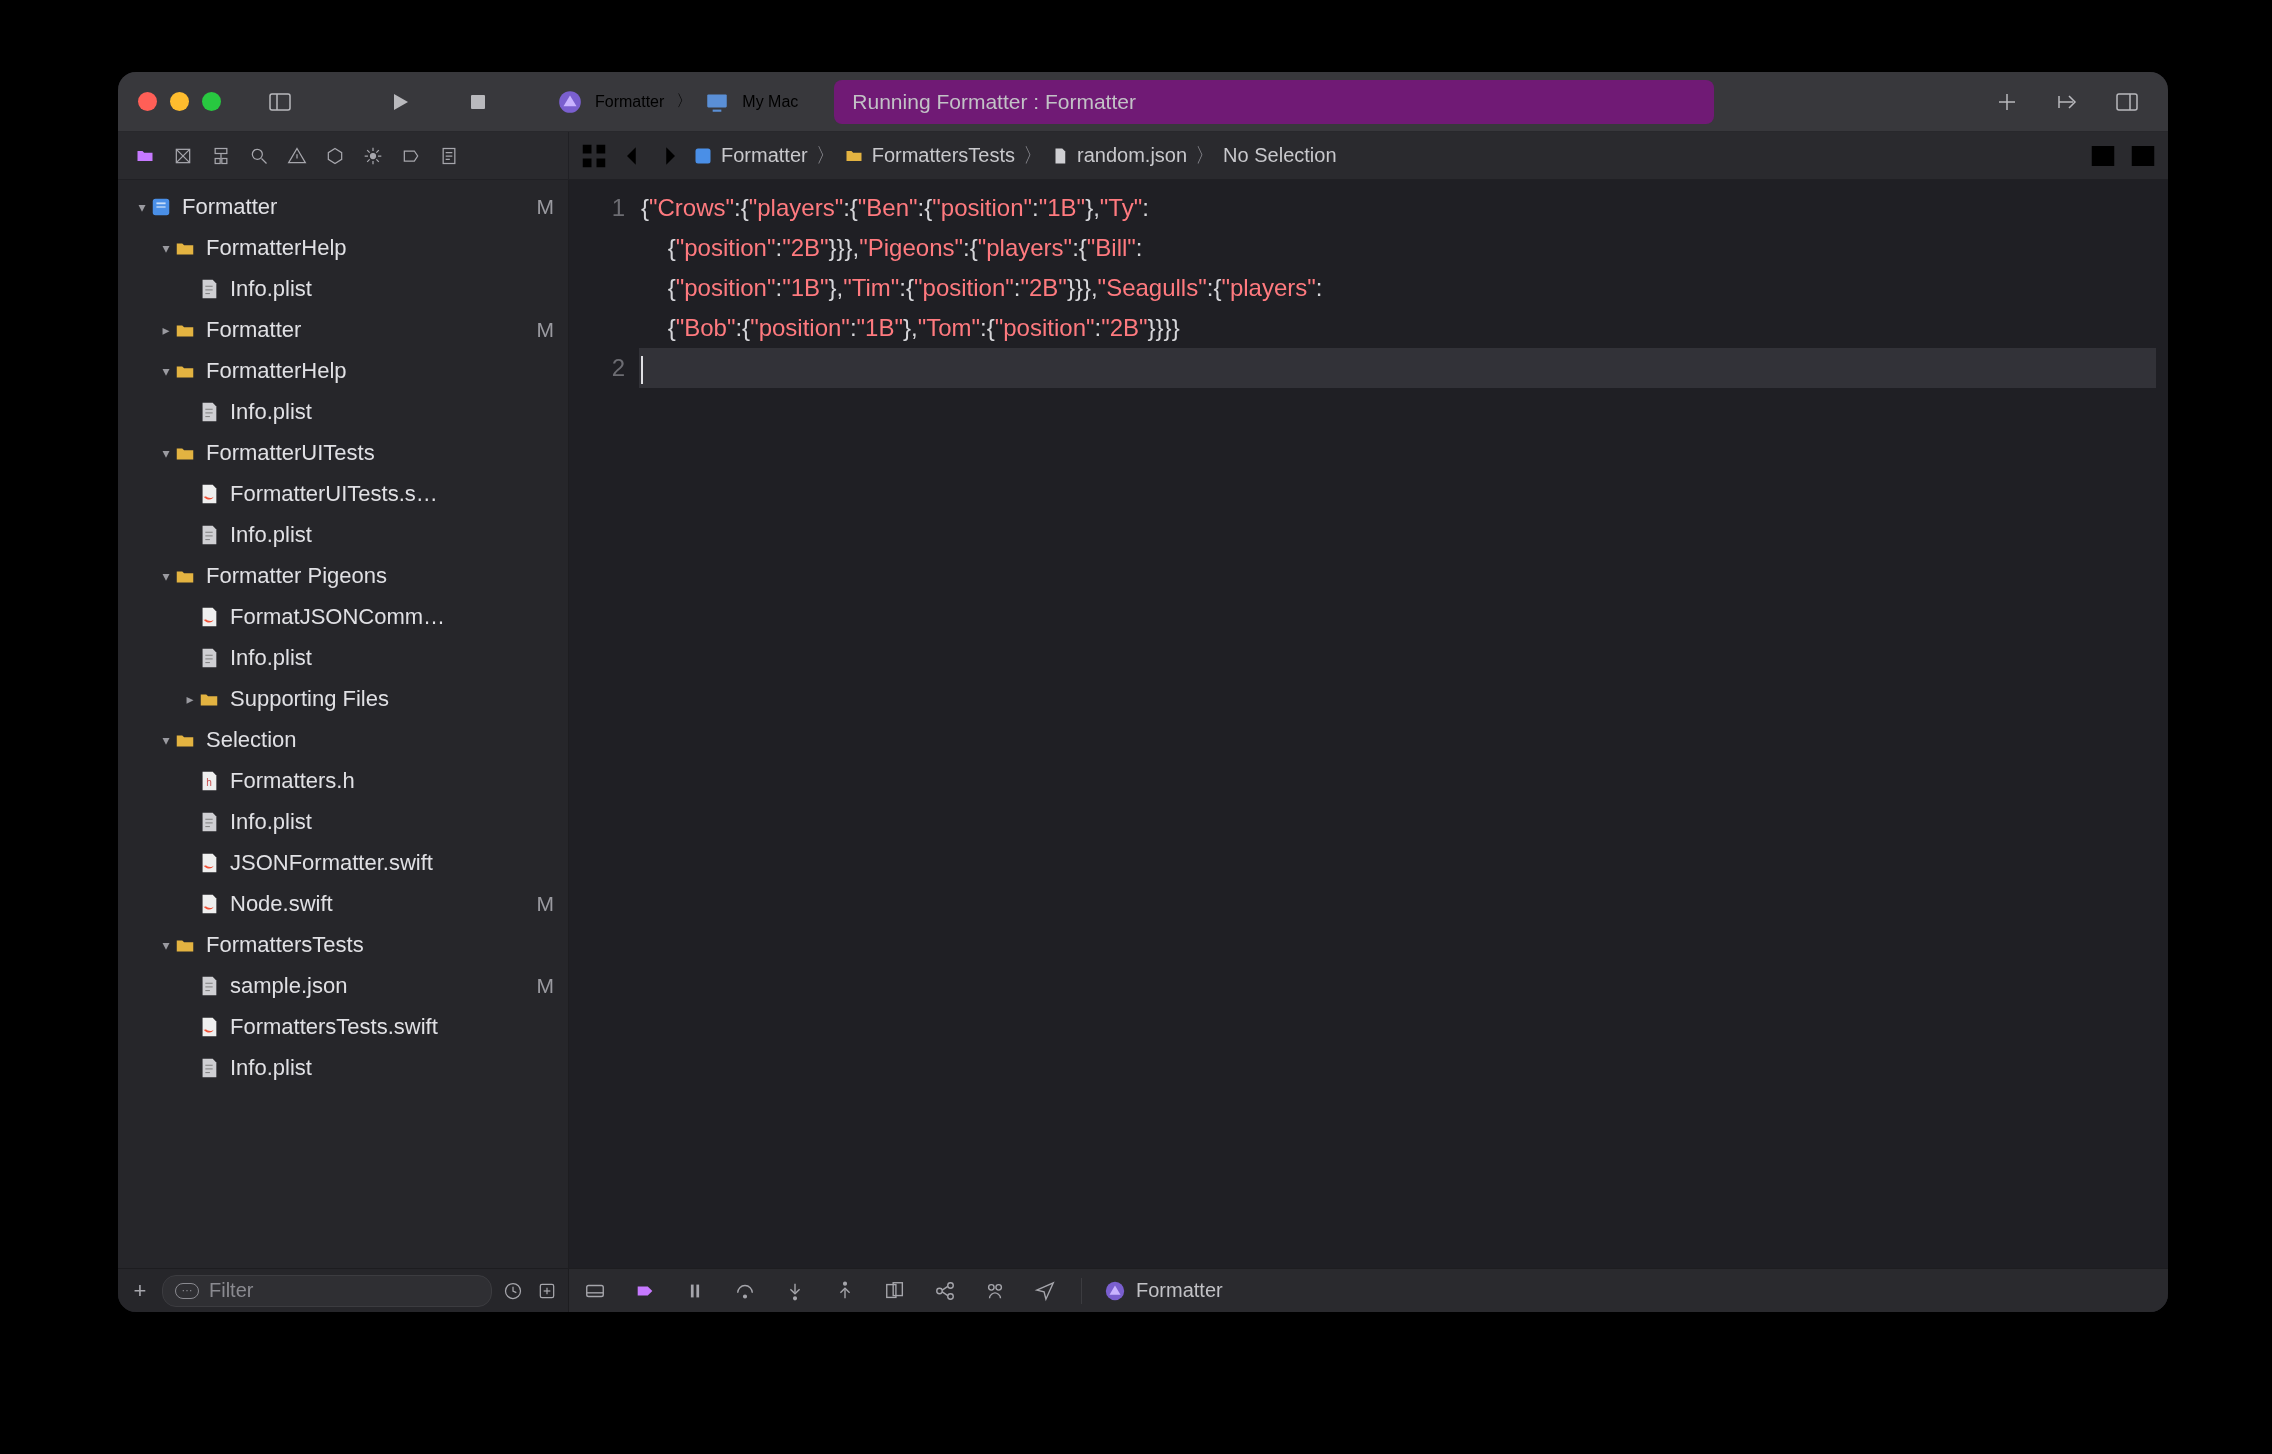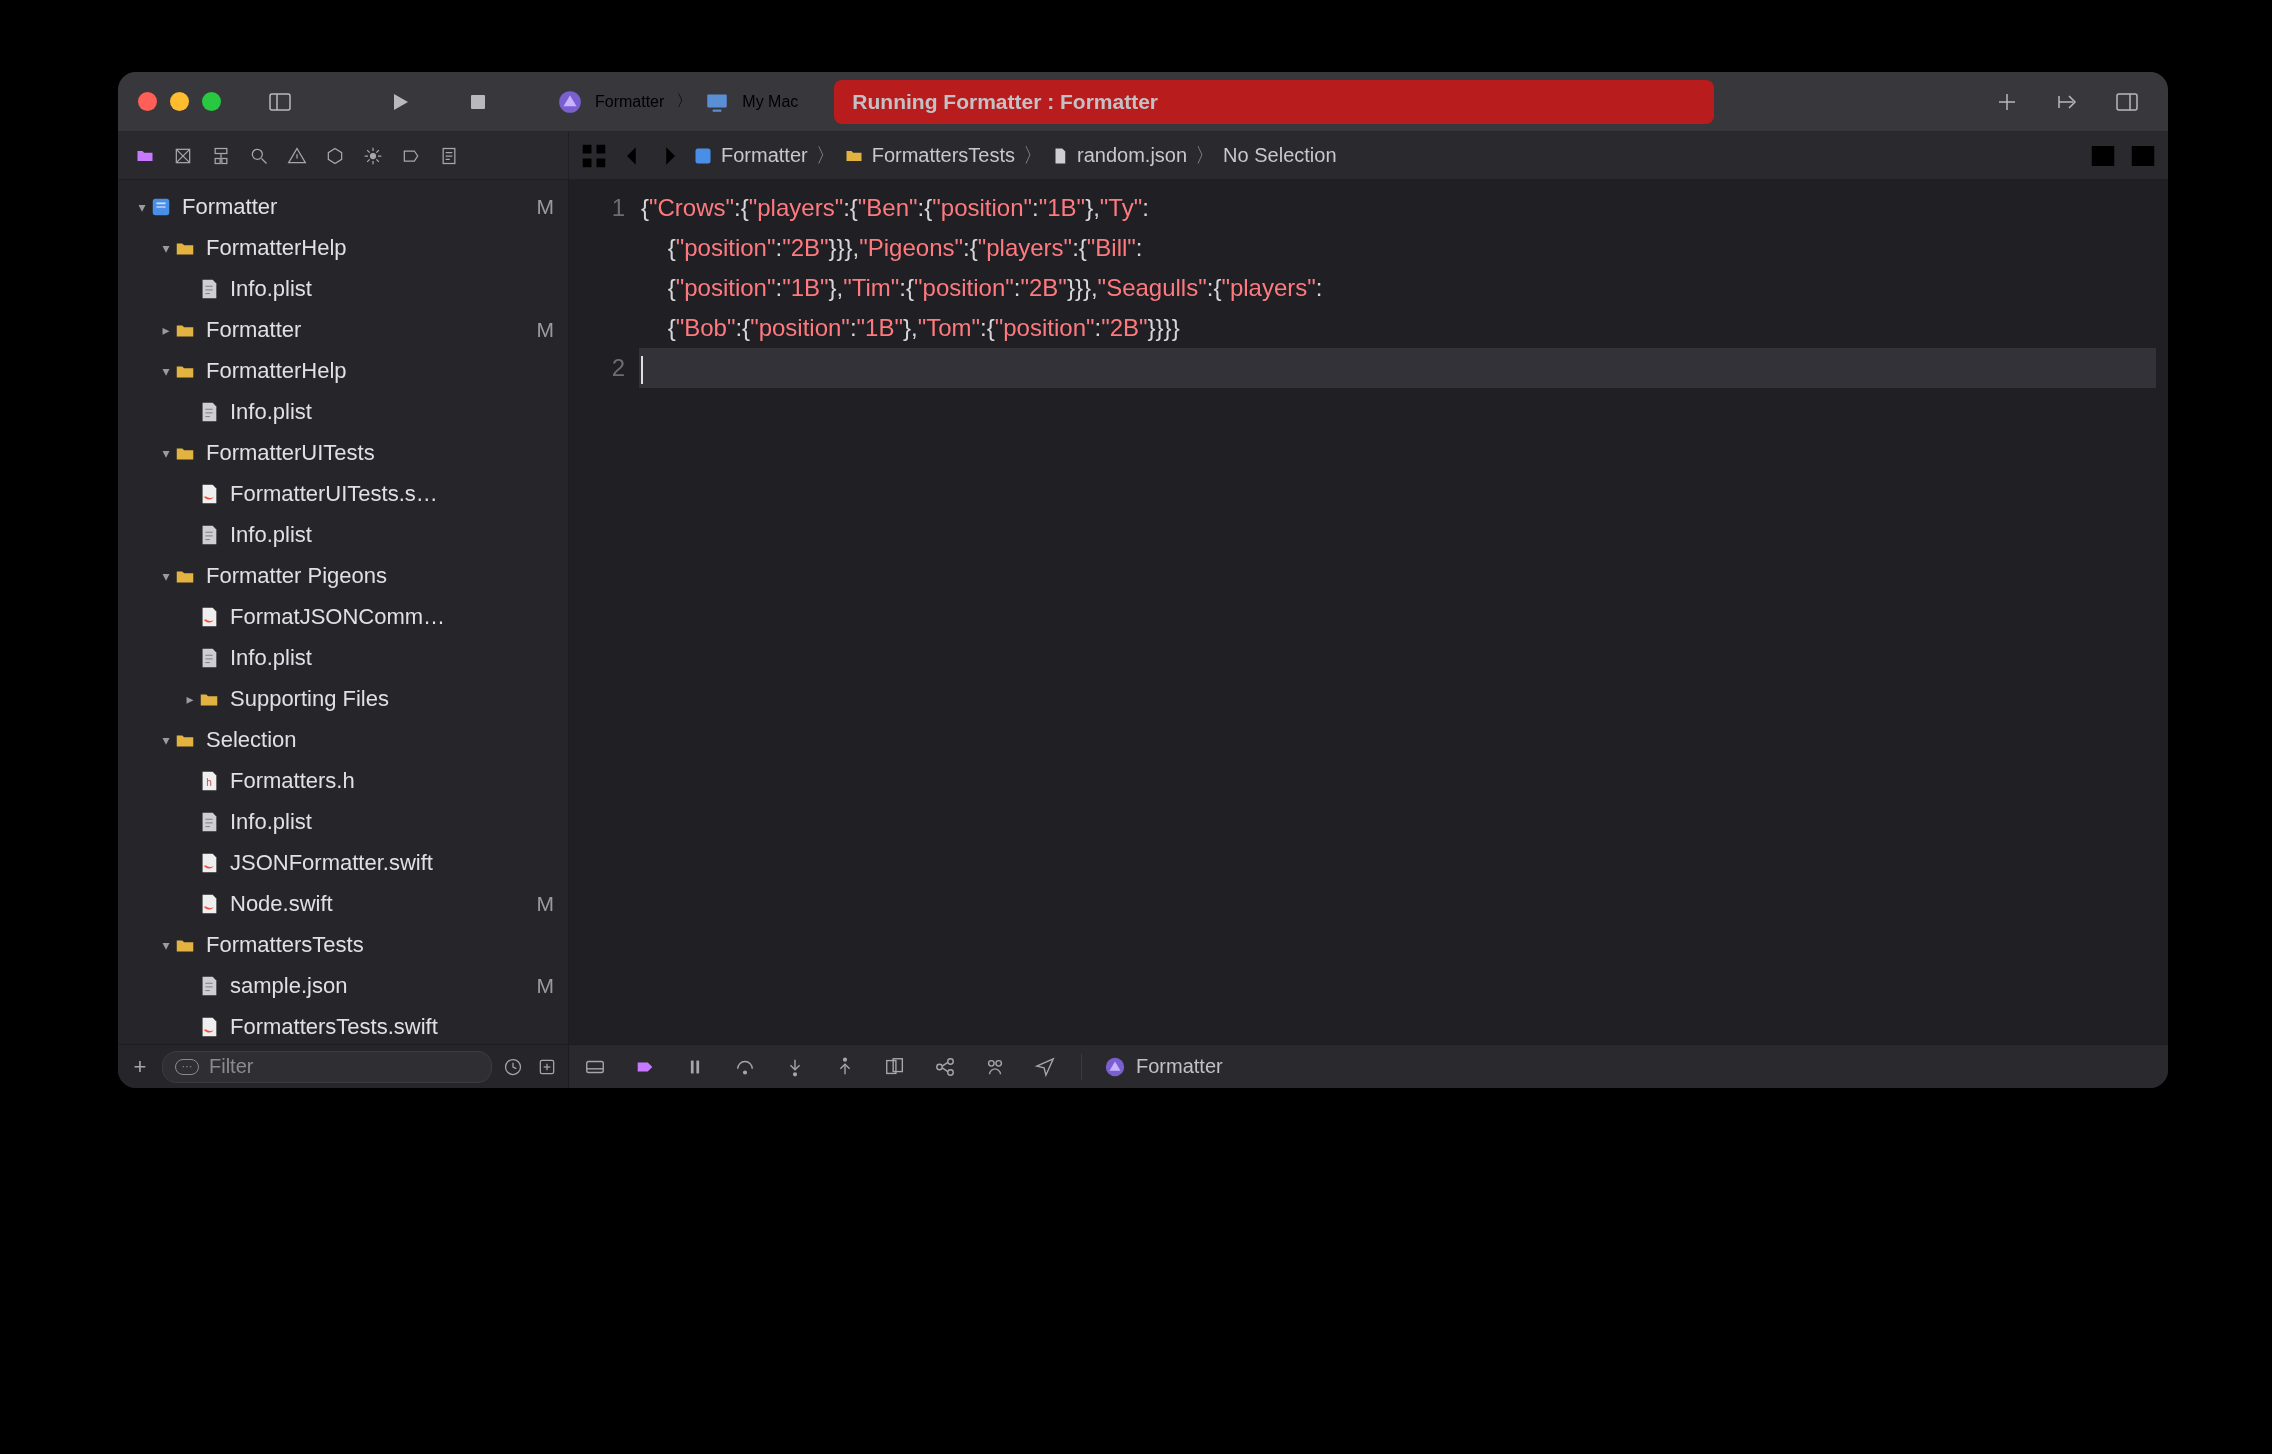--- a/index.html
+++ b/index.html
@@ -1,30 +1,30 @@
 <!DOCTYPE html>
 <html><head>
 <meta charset="utf-8">
 <style>
   * { margin:0; padding:0; box-sizing:border-box; font-family:-apple-system,BlinkMacSystemFont,"Helvetica Neue",sans-serif; }
   body { background:#000; width:2272px; height:1454px; overflow:hidden; position:relative; }
-  .window { position:absolute; left:118px; top:72px; width:2050px; height:1016px; background:#1f1f24; border-radius:18px; box-shadow:0 30px 80px rgba(0,0,0,0.8); display:flex; flex-direction:column; overflow:hidden; }
+  .window { position:absolute; left:118px; top:72px; width:2050px; height:1240px; background:#1f1f24; border-radius:18px; box-shadow:0 30px 80px rgba(0,0,0,0.8); display:flex; flex-direction:column; overflow:hidden; }
   
   .titlebar { height:60px; background:#38383c; border-bottom:1px solid #28282c; display:flex; align-items:center; padding:0 20px; gap:18px; }
   .traffic { display:flex; gap:13px; }
   .traffic span { width:19px; height:19px; border-radius:50%; display:block; }
   .tr-close { background:#ff5f57; }
   .tr-min { background:#febc2e; }
   .tr-max { background:#28c840; }
   .tb-icon-btn { width:42px; height:42px; display:flex; align-items:center; justify-content:center; color:#b9b9bd; border-radius:6px; cursor:pointer; }
   .tb-icon-btn svg, .tb-icon-btn .glyph { width:24px; height:24px; stroke:#b9b9bd; fill:none; stroke-width:1.5; }
   .tb-group { display:flex; gap:6px; margin-left:22px; }
   .scheme-group { display:flex; align-items:center; gap:12px; margin-left:10px; }
   .app-icon { width:26px; height:26px; display:inline-block; }
-  .activity { flex:0 0 auto; margin-left:18px; background:#b91c1c; border-radius:8px; padding:10px 18px; color:#c2c2c6; font-size:21px; width:880px;font-weight:bold; }
+  .activity { flex:0 0 auto; margin-left:18px; background:#701a75; border-radius:8px; padding:10px 18px; color:#c2c2c6; font-size:21px; width:880px; }
   .spacer { flex:1; }
   
   .navbar { height:48px; background:#2a2a2e; border-bottom:1px solid #202024; display:flex; }
   .nav-left { width:451px; border-right:1px solid #202024; display:flex; align-items:center; padding:0 12px; gap:8px; }
   .nav-left .nicon { width:30px; height:30px; display:flex; align-items:center; justify-content:center; color:#a6a6ac; cursor:pointer; }
   .nav-left .nicon.active { color:#c679ff; }
   .nav-left .nicon svg { width:20px; height:20px; stroke:currentColor; fill:none; stroke-width:1.5; }
   .nav-right { flex:1; display:flex; align-items:center; padding:0 10px; gap:8px; color:#c8c8cc; font-size:20px; }
   .nav-right .nicon { width:30px; height:30px; display:flex; align-items:center; justify-content:center; color:#a6a6ac; cursor:pointer; }
   .crumb-seg { display:flex; align-items:center; gap:8px; }

